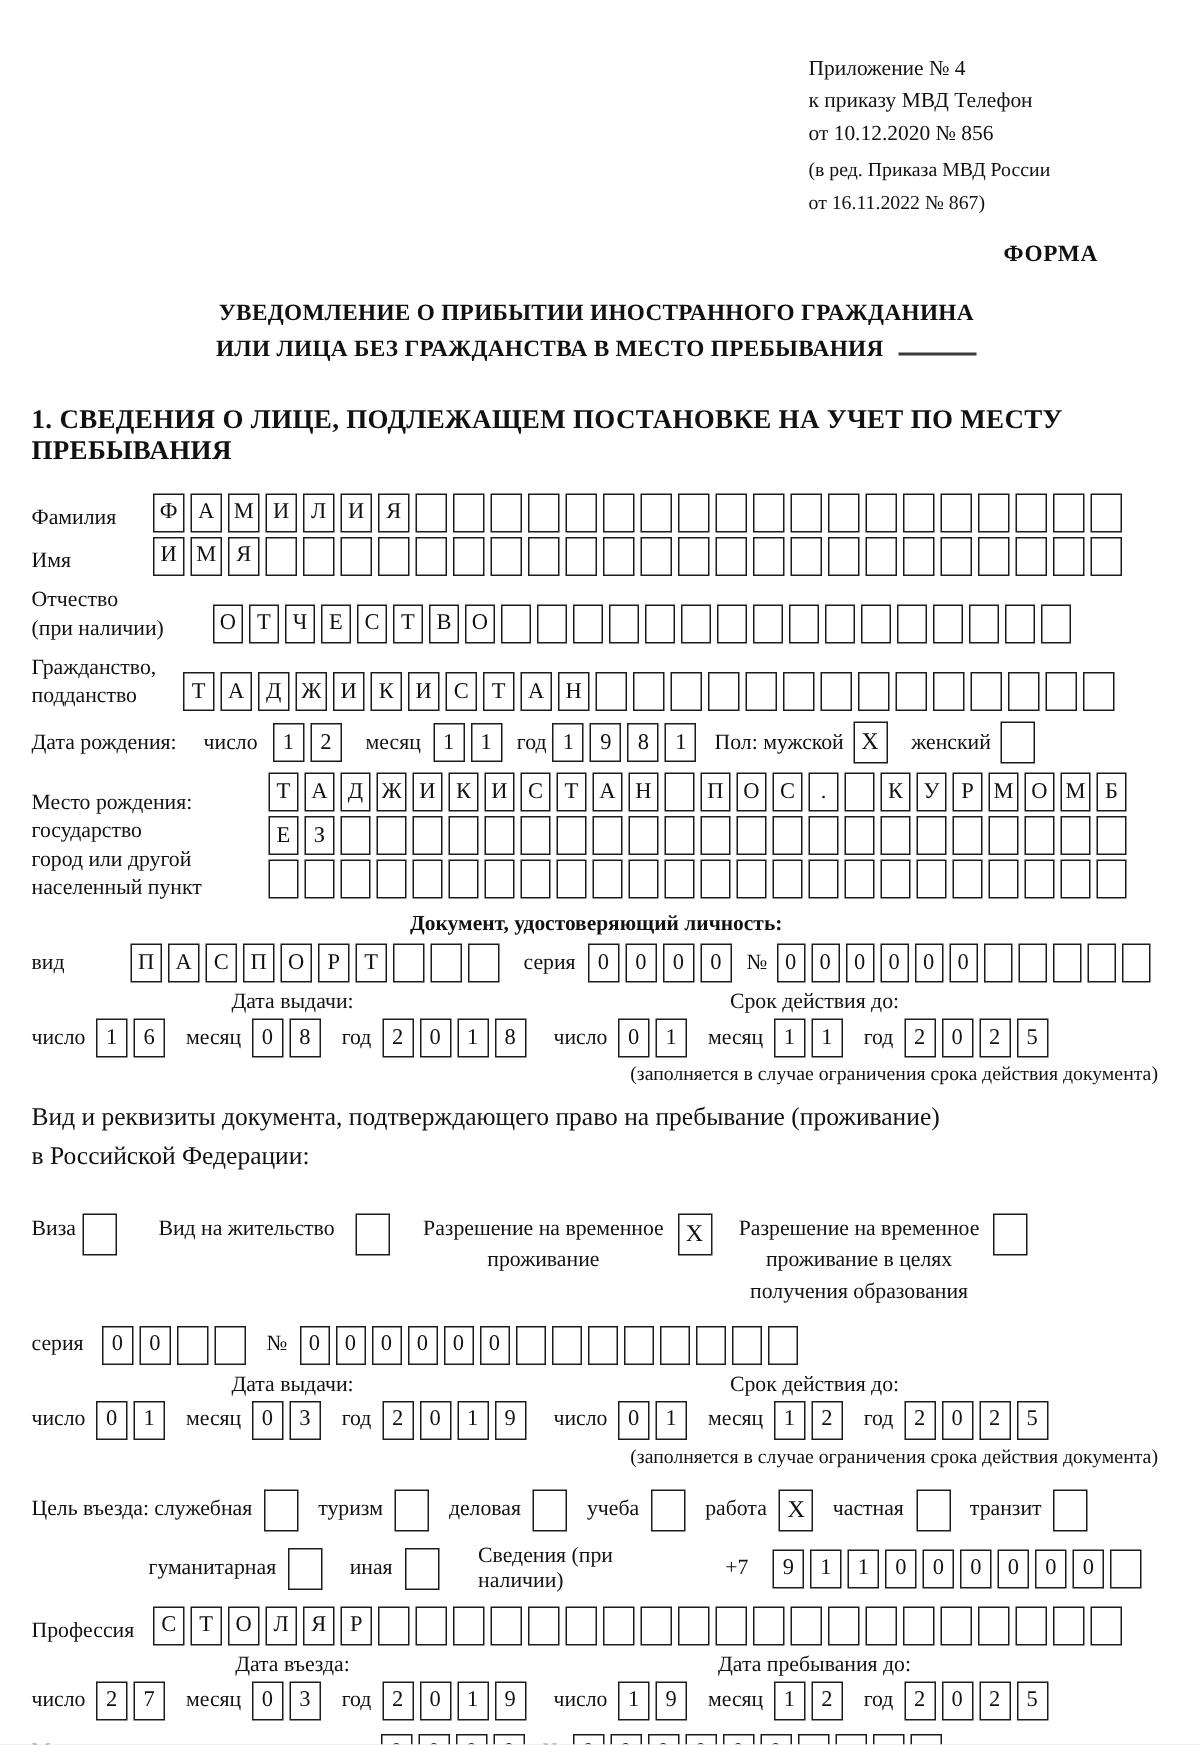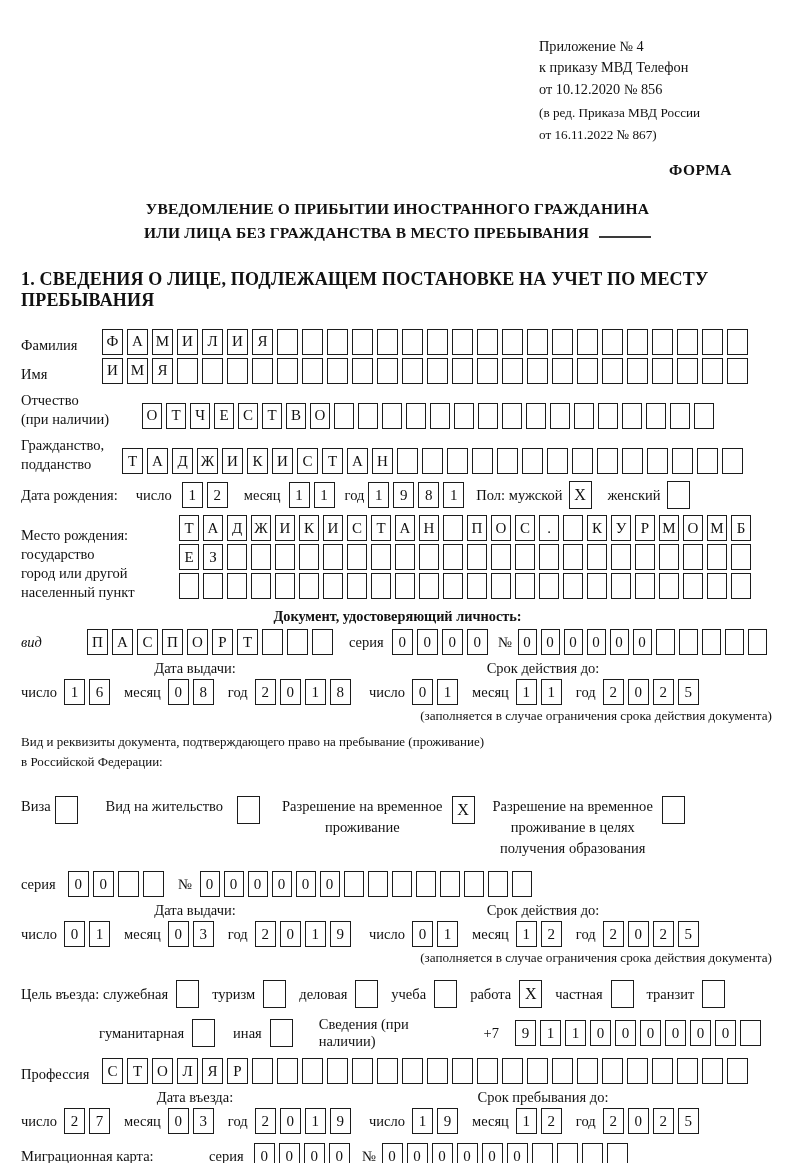--- a/index.html
+++ b/index.html
@@ -33,21 +33,21 @@
   .first-row { margin-top:18px; }
   .doc-head { text-align:center; font-weight:bold; font-size:14.3px; margin-top:6px; }
   .dates-head { display:flex; margin-top:5px; font-size:14.5px; }
   .dates-head .dh { width:348px; text-align:center; }
   .dates-vals { display:flex; align-items:center; margin-top:2px; }
   .dgroup { display:flex; align-items:center; flex:none; }
   .dgroup .t { font-size:14.5px; margin-right:7px; }
   .dgroup .boxes { margin-right:10px; }
   .dg-left { width:348px; }
   .note-r { text-align:right; font-size:13.2px; margin-top:3px; padding-right:2px; }
-  .para { font-size:13px; line-height:1.55; margin-top:8px; }
+  .para { font-size:17px; line-height:1.55; margin-top:8px; }
   .permits { display:flex; align-items:flex-start; margin-top:24px; font-size:14.5px; }
   .permits .pair { display:flex; align-items:flex-start; }
   .permits .ptxt { text-align:center; line-height:1.45; }
   .permits .boxes { margin-left:9px; margin-top:0; } .gap14{width:14px;flex:none;}
   .gap18{width:18px;flex:none;} .gap24{width:24px;flex:none;}
   .inl { font-size:14.5px; flex:none; }
   .purpose-row { display:flex; align-items:center; margin-top:14px; font-size:14.5px; }
   .purpose-row .boxes { margin:0 9px 0 8px; }
   .bp-rows .boxes { margin-bottom:3px; }
   .rep-rows .boxes { margin-bottom:6px; }
@@ -313,21 +313,21 @@
           <span class="bx"></span>
           <span class="bx"></span>
           <span class="bx"></span>
         </div>
     </div>
   </div>
 
   <div class="doc-head">Документ, удостоверяющий личность:</div>
 
   <div class="rowc" style="margin-top:4px;">
-    <span class="inl" style="width:66px;font-style:italic;">вид</span>
+    <span class="inl" style="width:66px;">вид</span>
     <div class="boxes" style="margin-right:12px;">
         <span class="bx">П</span>
         <span class="bx">А</span>
         <span class="bx">С</span>
         <span class="bx">П</span>
         <span class="bx">О</span>
         <span class="bx">Р</span>
         <span class="bx">Т</span>
         <span class="bx"></span>
         <span class="bx"></span>
@@ -596,21 +596,21 @@
         <span class="bx"></span>
         <span class="bx"></span>
         <span class="bx"></span>
         <span class="bx"></span>
         <span class="bx"></span>
       </div>
   </div>
 
   <div class="dates-head">
     <div class="dh">Дата въезда:</div>
-    <div class="dh">Срок пребывания до:</div>
+    <div class="dh">Дата пребывания до:</div>
   </div>
   <div class="dates-vals">
     <div class="dgroup dg-left">
       <span class="t">число</span>
       <div class="boxes">
           <span class="bx">2</span>
           <span class="bx">7</span>
         </div>
       <span class="t">месяц</span>
       <div class="boxes">

